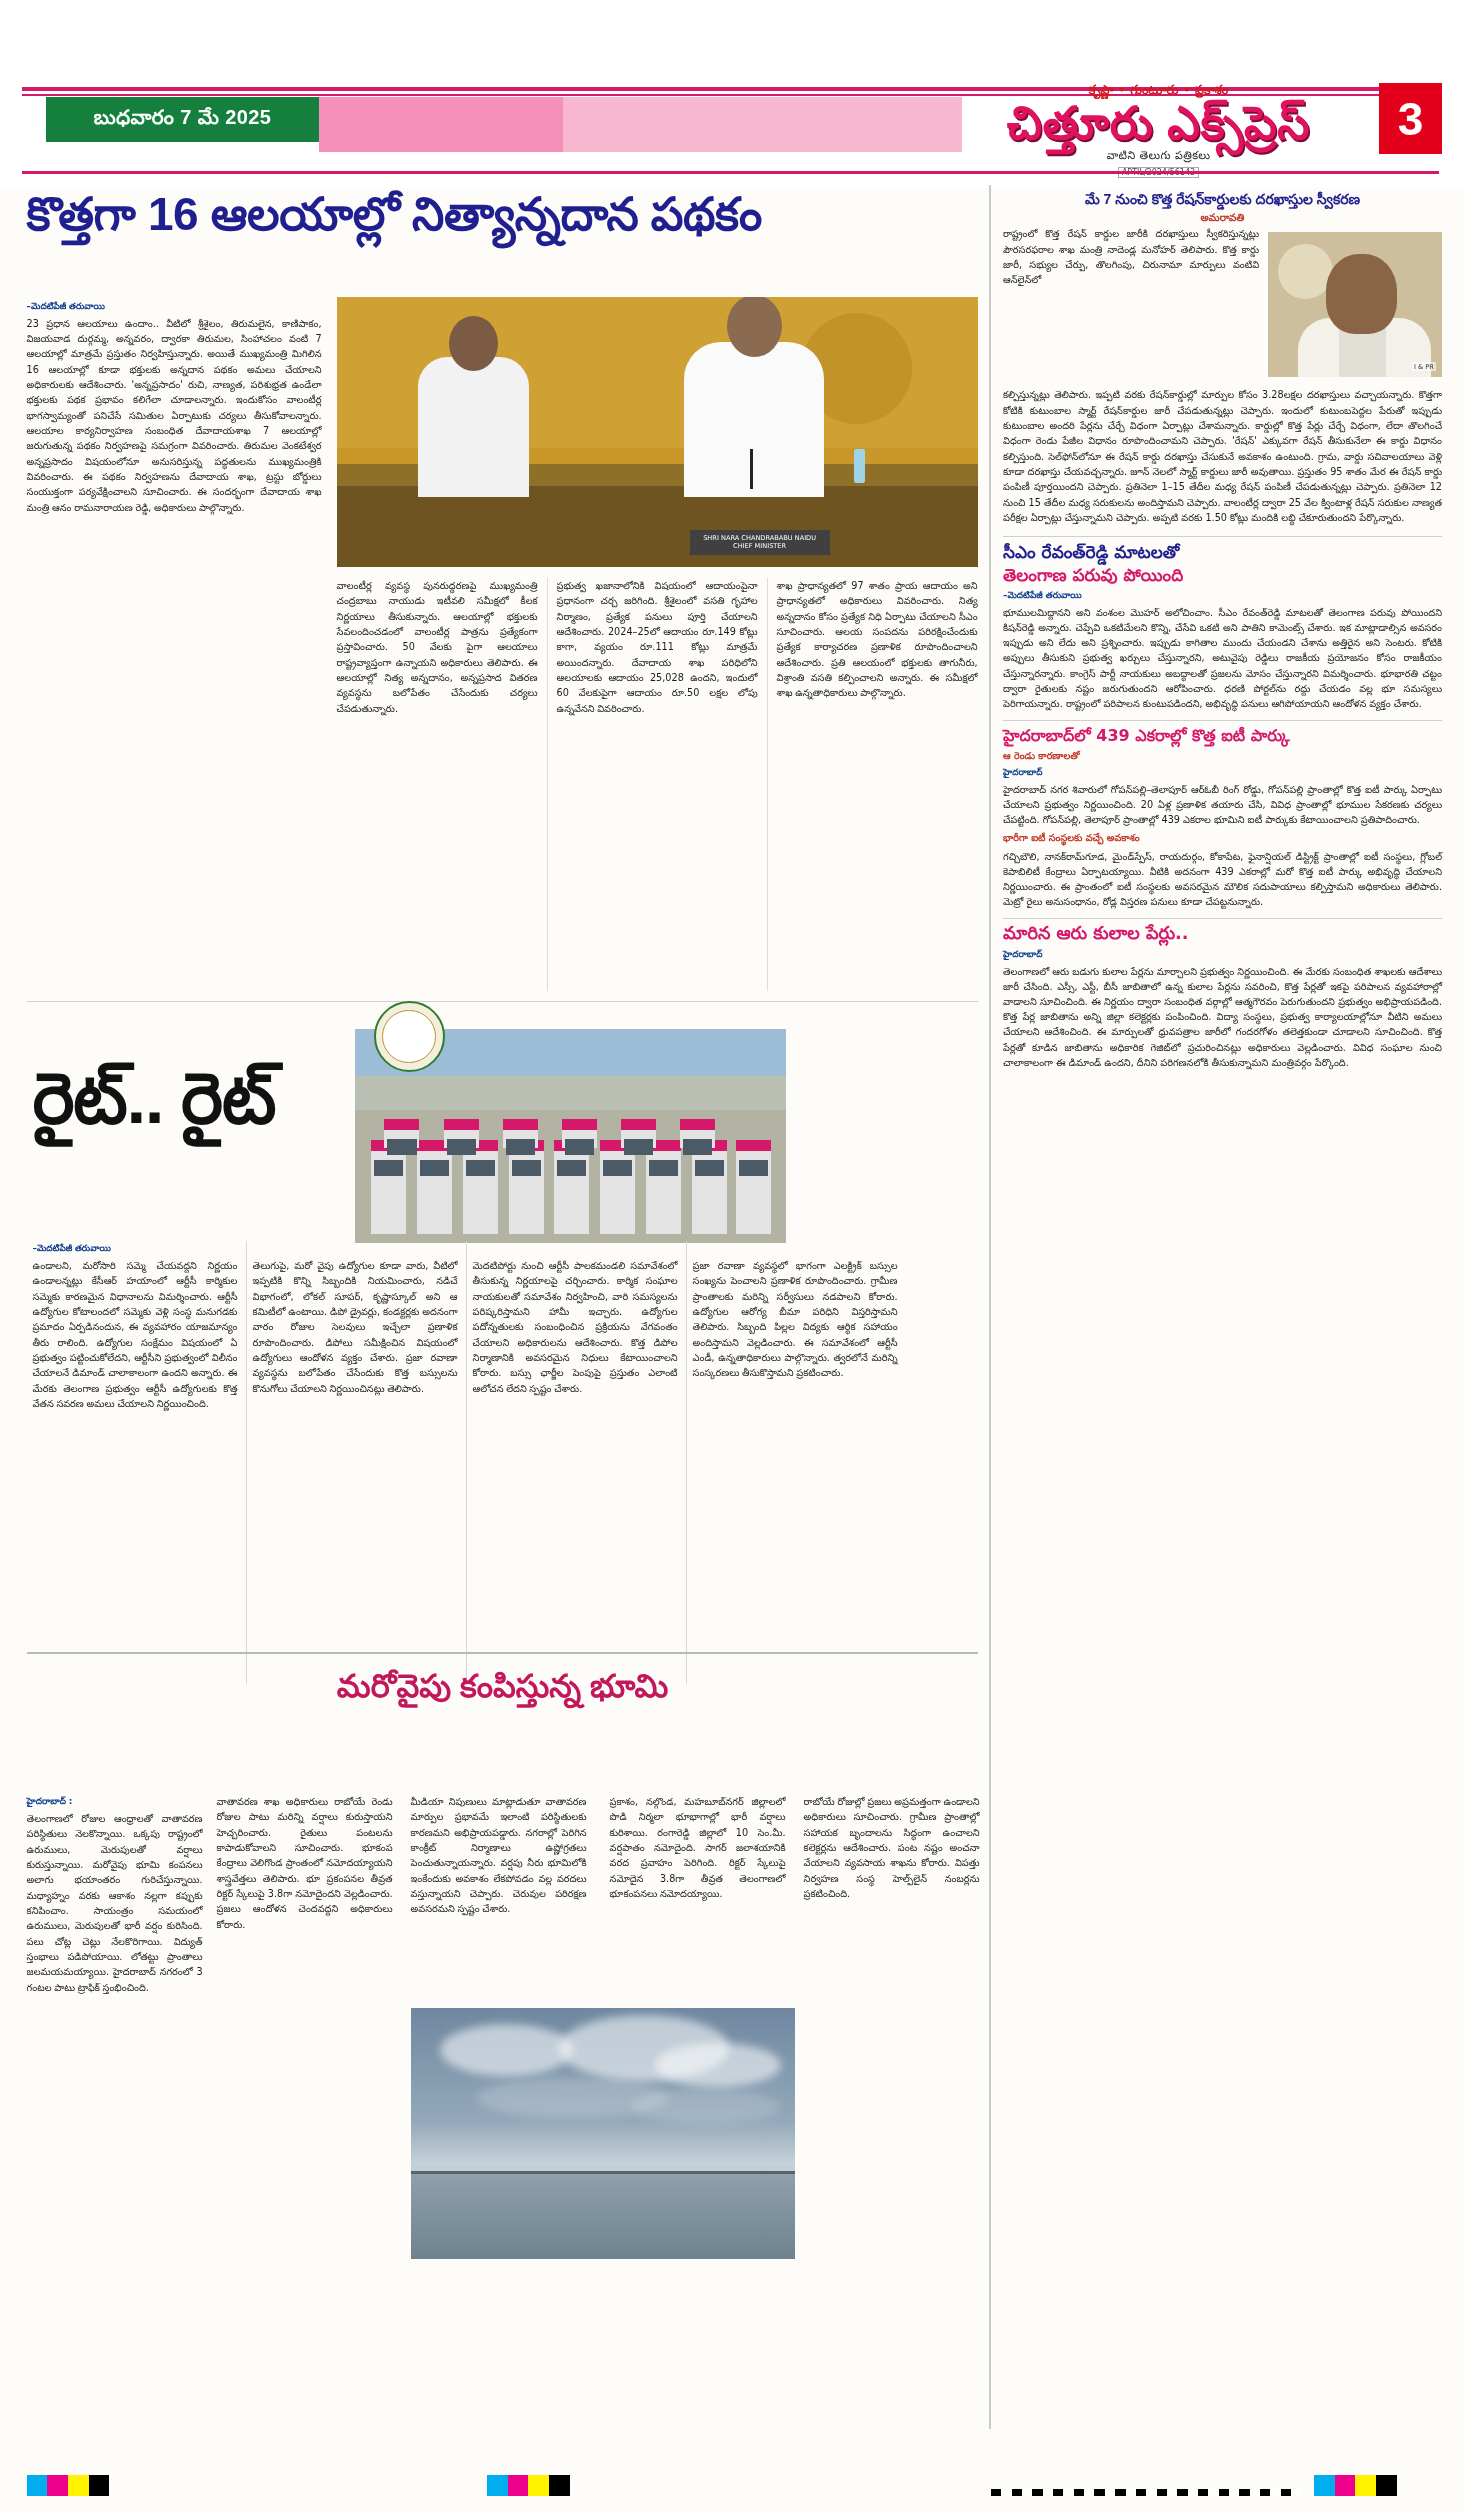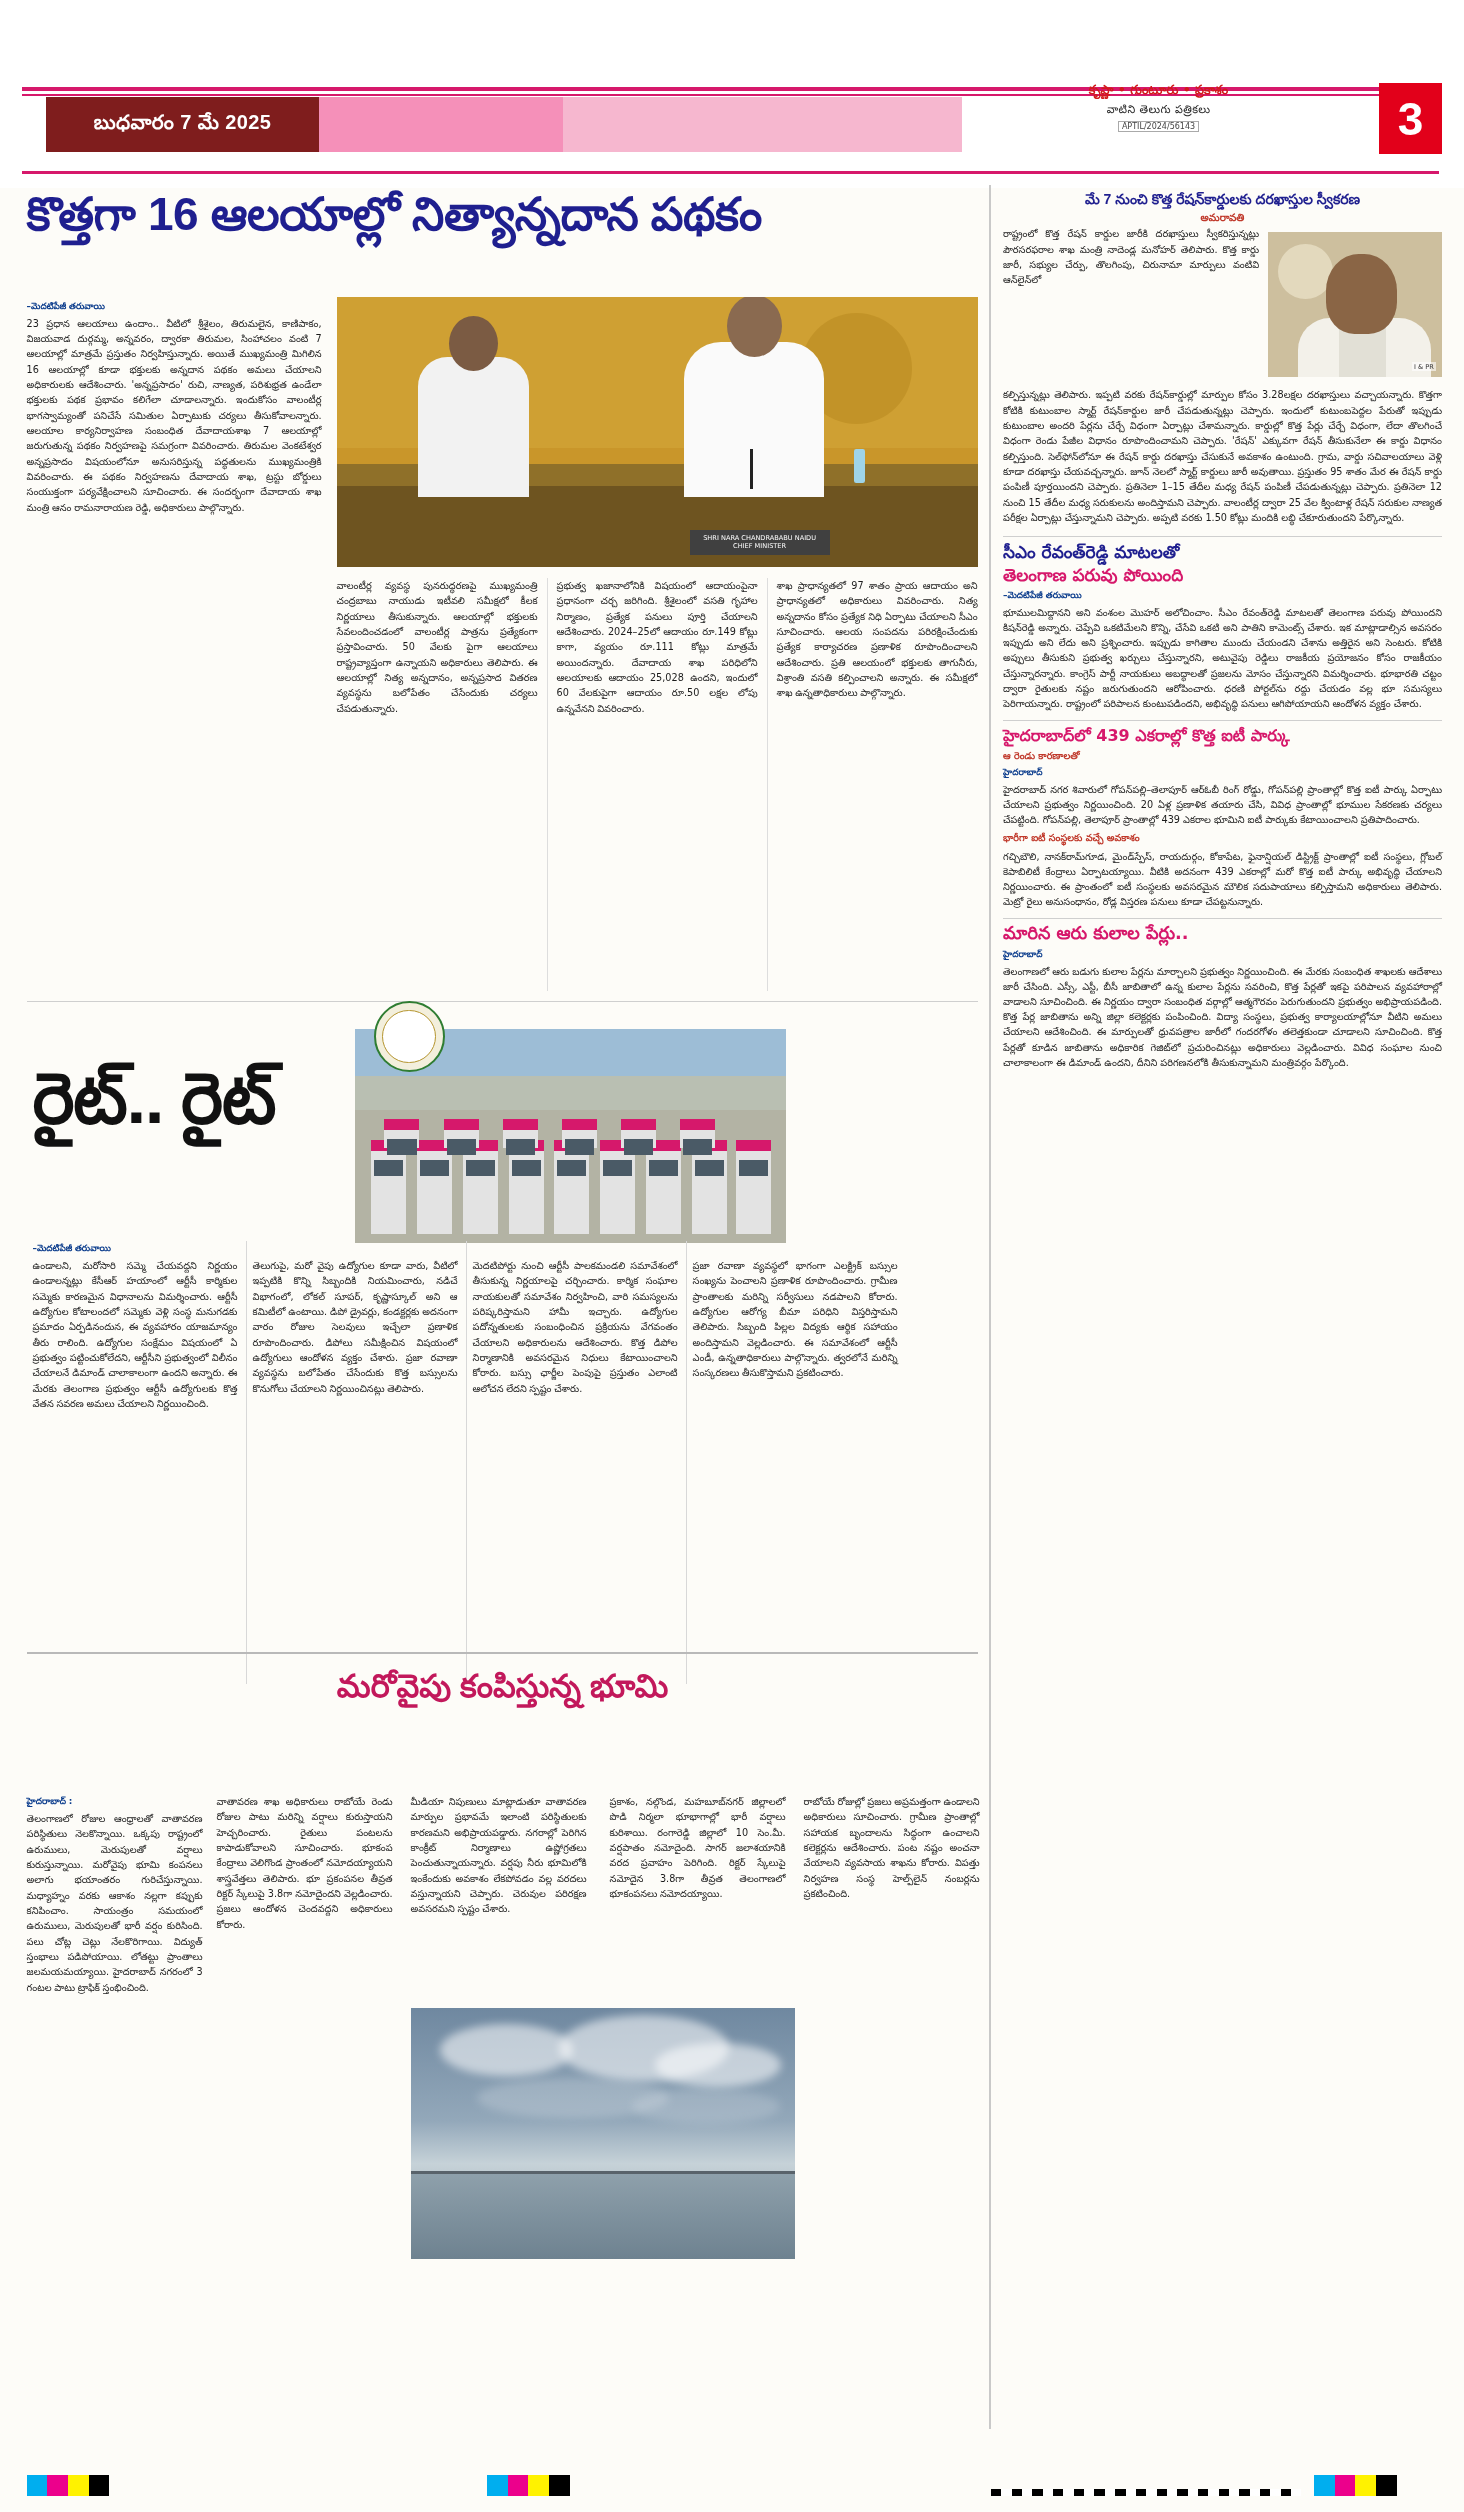--- a/index.html
+++ b/index.html
@@ -24,22 +24,22 @@
   }
   .mh-topline {
     position: absolute; left: 22px; top: 87px; width: 1417px; height: 3.7px;
     background: #d6186b;
   }
   .mh-topline2 {
     position: absolute; left: 22px; top: 94px; width: 1417px; height: 1.5px;
     background: #d6186b;
   }
   .date-box {
-    position: absolute; left: 46px; top: 97px; width: 273px; height: 55px;
-    background: #7f1d1d;
+    position: absolute; left: 46px; top: 97px; width: 273px; height: 45px;
+    background: #15803d;
     display: flex; align-items: center; justify-content: center;
     color: #fff; font-size: 20px; font-weight: bold;
     font-family: "Liberation Sans", sans-serif;
     letter-spacing: 0.4px;
   }
   .date-box2 {
     position: absolute; left: 319px; top: 97px; width: 244px; height: 55px;
     background: #f590b9;
   }
   .mh-pinkband {
@@ -272,20 +272,21 @@
 
   <div class="masthead">
     <div class="mh-topline"></div>
     <div class="mh-topline2"></div>
     <div class="date-box">బుధవారం 7 మే 2025</div>
     <div class="date-box2"></div>
     <div class="mh-pinkband"></div>
 
     <div class="mh-logo">
       <div class="mh-logo-small">కృష్ణా • గుంటూరు • ప్రకాశం</div>
+      <div class="mh-logo-main tg">చిత్తూరు ఎక్స్‌ప్రెస్</div>
       <div class="mh-logo-sub">వాటిని తెలుగు పత్రికలు</div>
       <div class="mh-logo-reg">APTIL/2024/56143</div>
     </div>
 
     <div class="page-num">3</div>
     <div class="mh-botline"></div>
   </div>
 
   <div class="rail-div"></div>
 

